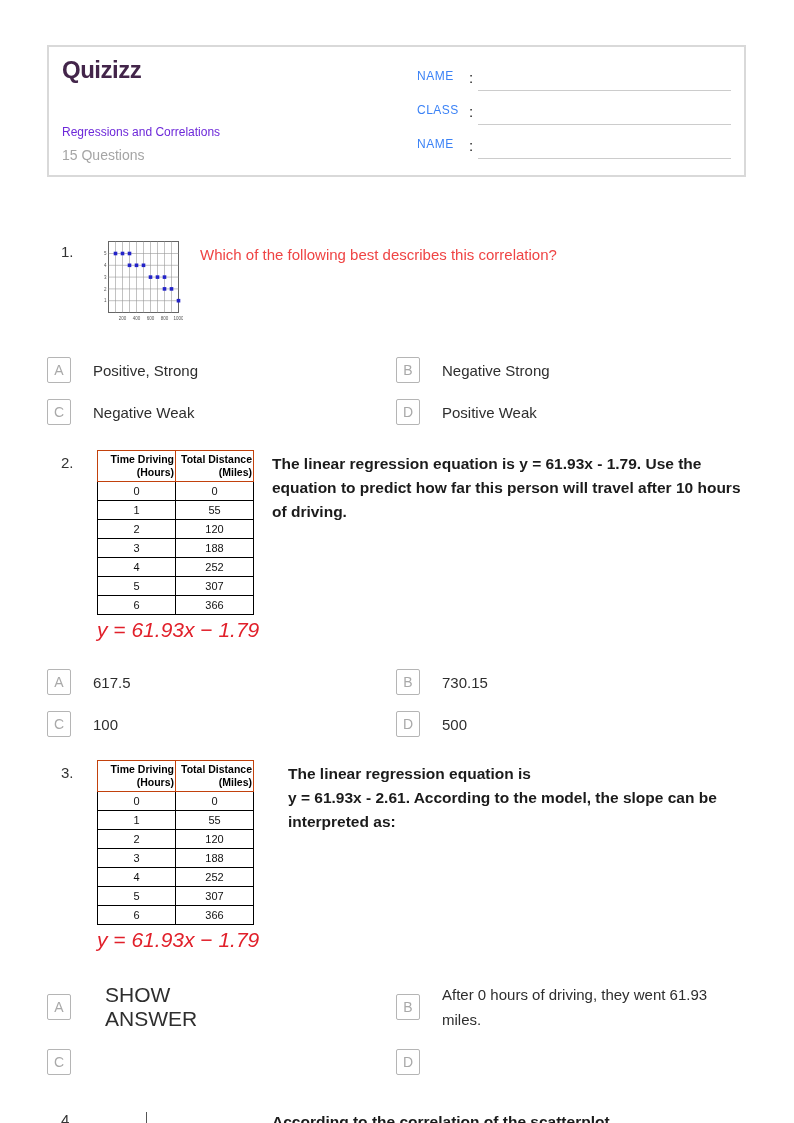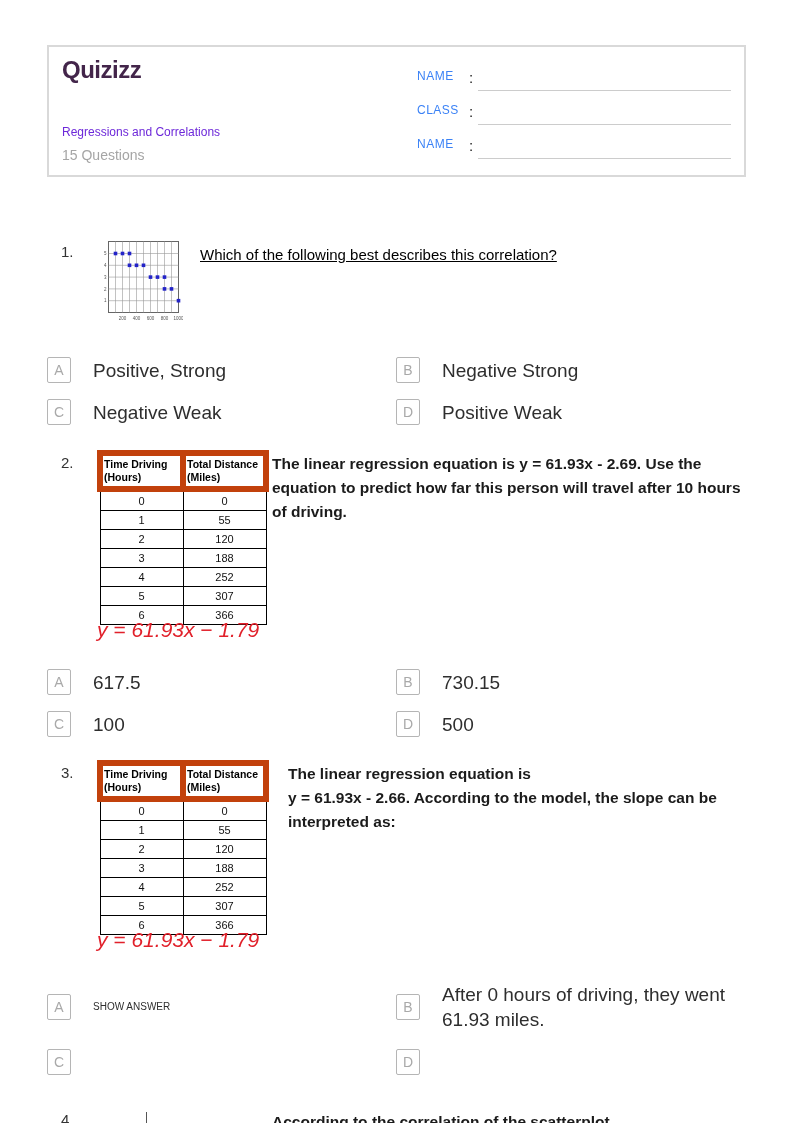--- a/index.html
+++ b/index.html
@@ -18,52 +18,52 @@
   }
   .quiz-title{position:absolute;left:13px;top:78px;font-size:12px;color:#6d28d9;}
   .quiz-subtitle{position:absolute;left:13px;top:100px;font-size:14px;color:#a5a5a5;}
   .fields{position:absolute;left:368px;top:22px;width:317px;}
   .field-row{position:relative;height:22px;margin-bottom:12px;}
   .field-label{position:absolute;left:0;top:0;font-size:12px;color:#3b82f6;letter-spacing:.5px;}
   .field-colon{position:absolute;left:52px;top:0;font-size:15px;color:#1c1c1c;}
   .field-line{position:absolute;left:61px;right:3px;bottom:0;border-bottom:1px solid #cccccc;height:0;}
   
   .q-num{position:absolute;font-size:15px;color:#333;}
-  .q-text{position:absolute;font-size:15px;line-height:24px;color:#000000;text-decoration:underline;}
+  .q-text{position:absolute;font-size:15px;line-height:24px;color:#ef4444;}
   .q-text-bold{position:absolute;font-size:15.5px;line-height:24px;font-weight:bold;color:#1b1b1b;}
   
   .opts{position:absolute;display:grid;grid-template-columns:349px 1fr;}
   .opt{display:flex;align-items:center;}
   .opt-letter{
     flex:none;width:22px;height:24px;border:1px solid #b5b5b5;border-radius:2px;
     display:flex;align-items:center;justify-content:center;
     font-size:14px;color:#a9a9a9;background:#fff;margin-right:22px;
   }
-  .opt-text{font-size:19px;line-height:25px;color:#2e2e2e;}
+  .opt-text{font-size:15px;line-height:25px;color:#2e2e2e;}
   
   .data-table{border-collapse:collapse;background:#fff;}
   .data-table th{
-    border:6px solid #c2410c;font-size:10.5px;font-weight:bold;color:#000;
-    width:75px;padding:2px 1px;line-height:1.25;text-align:left;margin-top:24px;
+    border:1px solid #c2410c;font-size:10.5px;font-weight:bold;color:#000;
+    width:75px;padding:2px 1px;line-height:1.25;text-align:right;margin-top:24px;
   }
   .data-table td{
     border:1px solid #000;font-size:11px;color:#111;height:18px;
     text-align:center;padding:0 2px;
   }
   .tbl-wrap{position:absolute;}
   .equation{
     position:absolute;font-family:Liberation Sans, sans-serif;font-style:italic;
     font-size:21px;color:#e1202a;white-space:nowrap;
   }
   
   .scatter{position:absolute;left:99px;top:237px;}
   .tick{font-size:4.5px;fill:#555;font-family:"Liberation Sans",sans-serif;}
   
   .optA-wrap{display:flex;align-items:flex-start;}
-  .show-answer{font-size:10px;line-height:24px;color:#2e2e2e;width:85px;margin-left:0;}
+  .show-answer{font-size:21px;line-height:24px;color:#2e2e2e;width:85px;margin-left:12px;}
   .w175{width:180px;}
   .w300{width:302px;}
   
   .img-sliver{position:absolute;background:#555;}
 </style>
 </head>
 <body>
 
 <div class="page">
 
@@ -200,21 +200,21 @@
           </tr>
           <tr>
             <td>6</td>
             <td>366</td>
           </tr>
         </tbody>
     </table>
   </div>
   <div class="equation" style="left:97px;top:618px;">y = 61.93x − 1.79</div>
 
-  <div class="q-text-bold" style="left:272px;top:452px;width:478px;">The linear regression equation is y = 61.93x - 2.69. Use the equation to predict how far this person will travel after 10 hours of driving.</div>
+  <div class="q-text-bold" style="left:272px;top:452px;width:478px;">The linear regression equation is y = 61.93x - 1.79. Use the equation to predict how far this person will travel after 10 hours of driving.</div>
 
   <div class="opts" style="left:47px;top:669px;width:700px;row-gap:16px;">
     <div class="opt">
       <span class="opt-letter">A</span>
       <span class="opt-text">617.5</span>
     </div>
     <div class="opt">
       <span class="opt-letter">B</span>
       <span class="opt-text">730.15</span>
     </div>
@@ -267,21 +267,21 @@
             <td>6</td>
             <td>366</td>
           </tr>
         </tbody>
     </table>
   </div>
   <div class="equation" style="left:97px;top:928px;">y = 61.93x − 1.79</div>
 
   <div class="q-text-bold" style="left:288px;top:762px;width:482px;">
     <div>The linear regression equation is</div>
-    <div>y = 61.93x - 2.66. According to the model, the slope can be interpreted as:</div>
+    <div>y = 61.93x - 2.61. According to the model, the slope can be interpreted as:</div>
   </div>
 
   <div class="opts" style="left:47px;top:982px;width:710px;row-gap:17px;">
     <div class="opt optA-wrap" style="align-items:center;">
       <span class="opt-letter">A</span>
       <span class="show-answer">SHOW ANSWER</span>
     </div>
     <div class="opt">
       <span class="opt-letter">B</span>
       <span class="opt-text w300">After 0 hours of driving, they went 61.93 miles.</span>

